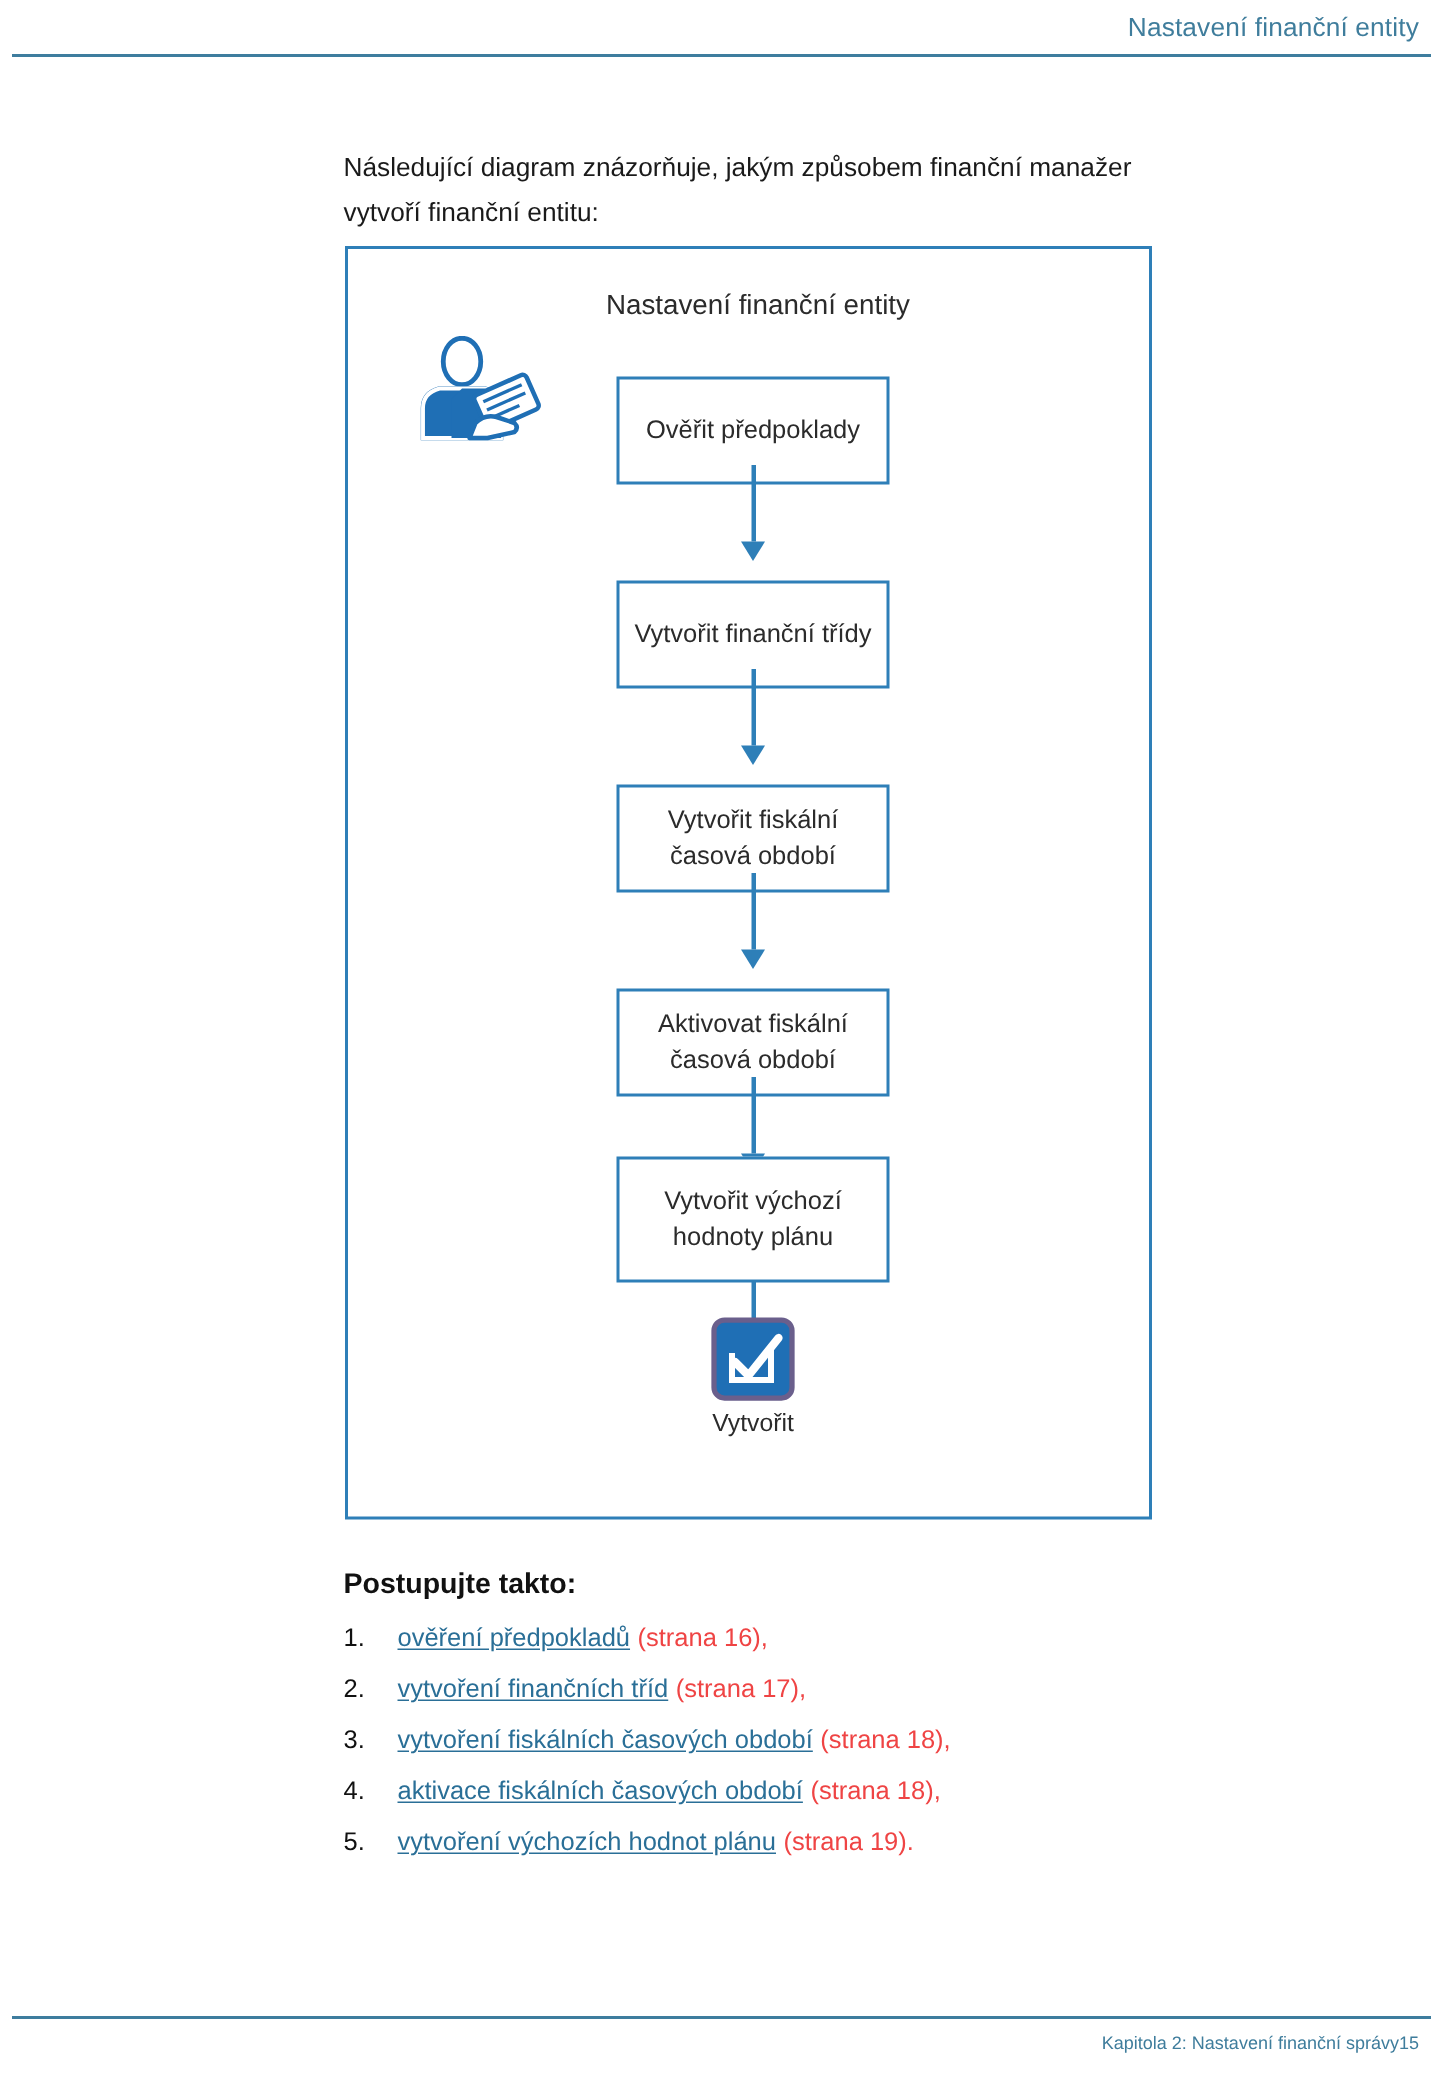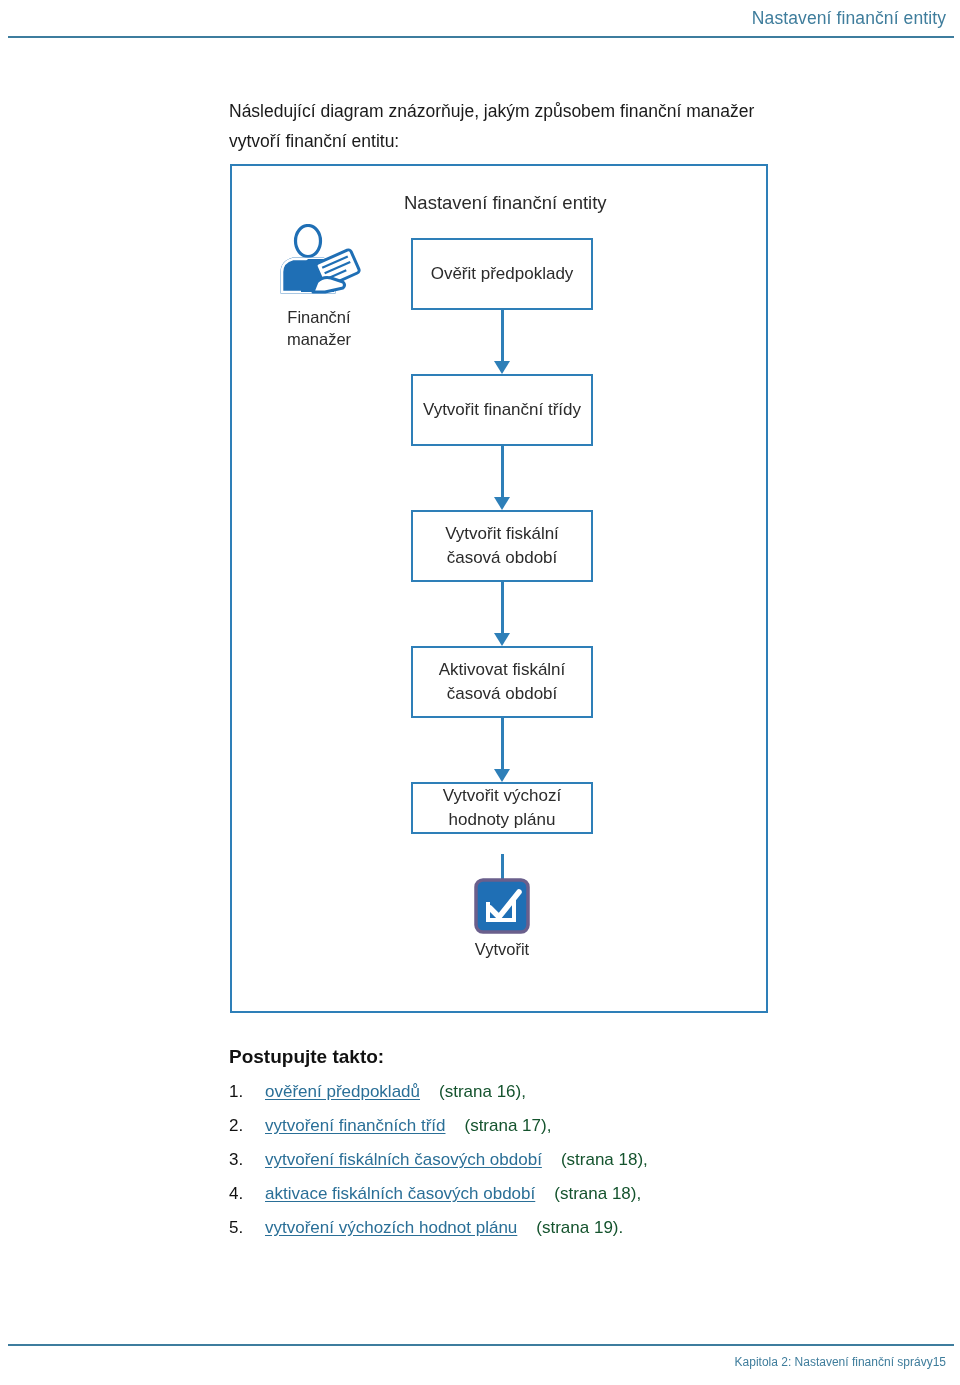--- a/index.html
+++ b/index.html
@@ -104,20 +104,21 @@
     position: absolute;
     left: 0;
     width: 182px;
     border: 2px solid #2e7fb8;
     box-sizing: border-box;
     background: #ffffff;
     display: flex;
     align-items: center;
     justify-content: center;
     text-align: center;
+    margin-top: 13px;
   }
   .flow-box .flow-box-label {
     font-size: 17px;
     line-height: 24px;
     color: #2b2b2b;
     padding: 0 6px;
   }
   .flow-arrow {
     position: absolute;
     left: 87px;
@@ -184,22 +185,22 @@
     width: 36px;
     flex: 0 0 36px;
   }
   .step-link {
     color: #2a6f97;
     text-decoration: underline;
     text-underline-offset: 2px;
     cursor: pointer;
   }
   .step-tail {
-    margin-left: 19px;
-    color: #14532d;
+    margin-left: 5px;
+    color: #ef4444;
   }
 
   
   .page-footer {
     position: absolute;
     left: 0;
     bottom: 0;
     width: 960px;
     height: 60px;
   }
@@ -242,24 +243,20 @@
       <path d="M9 68 L9 48 Q9 38 20 35 L50 35 Q61 38 61 48 L61 68 Z" fill="none" stroke="#ffffff" stroke-width="2.6"></path>
       <path d="M28 42 L28 68 L61 68 L61 48 Q61 38 50 35 L35 35 Z" fill="#1f6fb5"></path>
       <g transform="rotate(-24 62 48)">
         <rect x="47" y="33" width="38" height="25" rx="3" fill="#ffffff" stroke="#1f6fb5" stroke-width="3"></rect>
         <line x1="52" y1="39" x2="80" y2="39" stroke="#1f6fb5" stroke-width="2.2"></line>
         <line x1="52" y1="45" x2="80" y2="45" stroke="#1f6fb5" stroke-width="2.2"></line>
         <line x1="52" y1="51" x2="73" y2="51" stroke="#1f6fb5" stroke-width="2.2"></line>
       </g>
       <path d="M44 58 Q50 52 58 54 L70 58 Q73 61 70 64 L52 68 L40 68 Z" fill="#ffffff" stroke="#1f6fb5" stroke-width="3" stroke-linejoin="round"></path>
     </svg>
-    <div class="actor-label">
-      <span>Finanční</span><br>
-      <span>manažer</span>
-    </div>
   </div>
 
   <div class="flow-column">
 
     <div class="flow-box" style="top:72px; height:72px;">
       <div class="flow-box-label">
         <span>Ověřit předpoklady</span>
       </div>
     </div>
     <div class="flow-arrow" style="top:144px; height:64px;">
@@ -292,21 +289,21 @@
       <div class="flow-box-label">
         <span>Aktivovat fiskální</span><br>
         <span>časová období</span>
       </div>
     </div>
     <div class="flow-arrow" style="top:552px; height:64px;">
       <div class="shaft" style="height:51px;"></div>
       <div class="head" style="top:51px;"></div>
     </div>
 
-    <div class="flow-box" style="top:616px; height:52px;">
+    <div class="flow-box" style="top:592px; height:84px;">
       <div class="flow-box-label">
         <span>Vytvořit výchozí</span><br>
         <span>hodnoty plánu</span>
       </div>
     </div>
     <div class="flow-arrow" style="top:688px; height:78px;">
       <div class="shaft" style="height:65px;"></div>
       <div class="head" style="top:65px;"></div>
     </div>
 

